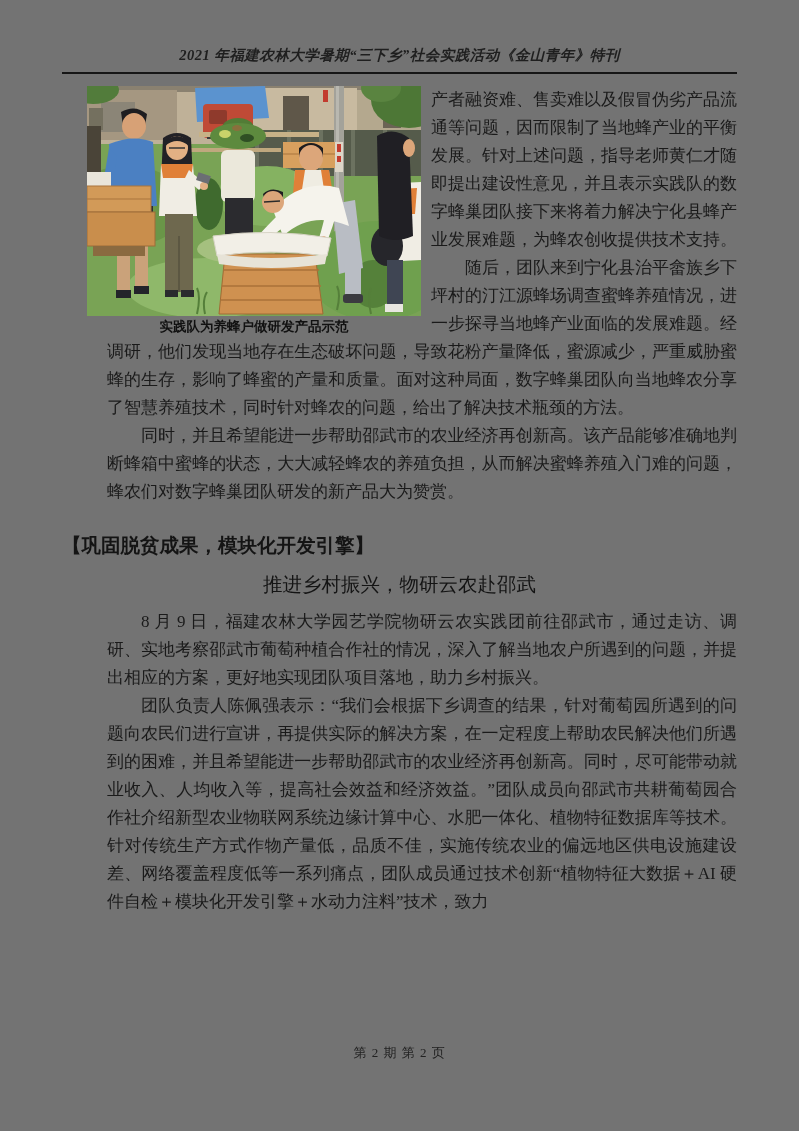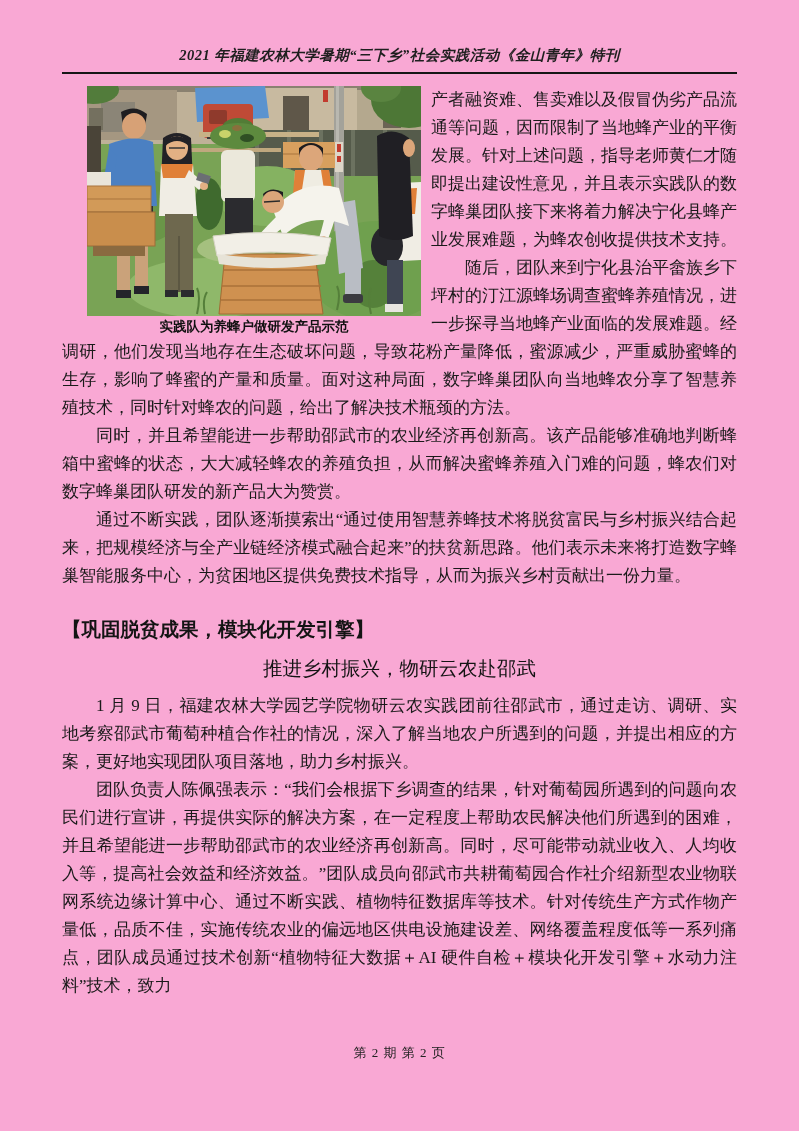--- a/index.html
+++ b/index.html
@@ -1,20 +1,20 @@
 <!DOCTYPE html>
 <html><head>
 <meta charset="utf-8">
 <style>
   html, body { margin: 0; padding: 0; background: #ffffff; }
   .page {
     position: relative;
     width: 799px;
     height: 1131px;
-    background: #f9a8d4;
+    background: #737373;
     overflow: hidden;
     font-family: "Liberation Serif", "DejaVu Serif", serif;
     color: #1a1a1a;
   }
   .header { margin: 0 62px; padding-top: 46px; text-align: center; }
   .header-title {
     font-size: 14.5px;
     font-weight: 700;
     font-style: italic;
     letter-spacing: 0.5px;
@@ -32,21 +32,21 @@
   .fig-caption {
     font-family: "Liberation Sans", "DejaVu Sans", sans-serif;
     font-weight: 700;
     font-size: 13.5px;
     line-height: 17px;
     margin-top: 2px;
     text-align: center;
     color: #111111;
   }
   .para { margin: 0; }
-  .indent { text-indent: 2em; }
+  .indent { text-indent: 2em; margin-left: 45px; }
   .section-heading {
     clear: both;
     margin: 26px 0 0 0;
     font-size: 19.5px;
     line-height: 27px;
     font-weight: 700;
     color: #141414;
   }
   .article-title {
     margin: 12px 0 0 0;
@@ -208,27 +208,26 @@
         <ellipse cx="322" cy="62" rx="6" ry="9" fill="#dca67a"></ellipse>
 
         <path d="M110,228 q4,-18 0,-26 M118,228 q-3,-14 2,-22 M250,224 q4,-16 0,-24 M284,228 q-4,-18 0,-26" stroke="#557f3a" stroke-width="2" fill="none"></path>
       </svg>
       <figcaption class="fig-caption">实践队为养蜂户做研发产品示范</figcaption>
     </figure>
 
     <p class="para">产者融资难、售卖难以及假冒伪劣产品流通等问题，因而限制了当地蜂产业的平衡发展。针对上述问题，指导老师黄仁才随即提出建设性意见，并且表示实践队的数字蜂巢团队接下来将着力解决宁化县蜂产业发展难题，为蜂农创收提供技术支持。</p>
     <p class="para indent">随后，团队来到宁化县治平畲族乡下坪村的汀江源蜂场调查蜜蜂养殖情况，进一步探寻当地蜂产业面临的发展难题。经调研，他们发现当地存在生态破坏问题，导致花粉产量降低，蜜源减少，严重威胁蜜蜂的生存，影响了蜂蜜的产量和质量。面对这种局面，数字蜂巢团队向当地蜂农分享了智慧养殖技术，同时针对蜂农的问题，给出了解决技术瓶颈的方法。</p>
     <p class="para indent">同时，并且希望能进一步帮助邵武市的农业经济再创新高。该产品能够准确地判断蜂箱中蜜蜂的状态，大大减轻蜂农的养殖负担，从而解决蜜蜂养殖入门难的问题，蜂农们对数字蜂巢团队研发的新产品大为赞赏。</p>
-    <p class="para indent">通过不断实践，团队逐渐摸索出“通过使用智慧养蜂技术将脱贫富民与乡村振兴结合起来，把规模经济与全产业链经济模式融合起来”的扶贫新思路。他们表示未来将打造数字蜂巢智能服务中心，为贫困地区提供免费技术指导，从而为振兴乡村贡献出一份力量。</p>
 
     <h2 class="section-heading">【巩固脱贫成果，模块化开发引擎】</h2>
     <h3 class="article-title">推进乡村振兴，物研云农赴邵武</h3>
 
-    <p class="para indent section-start">1 月 9 日，福建农林大学园艺学院物研云农实践团前往邵武市，通过走访、调研、实地考察邵武市葡萄种植合作社的情况，深入了解当地农户所遇到的问题，并提出相应的方案，更好地实现团队项目落地，助力乡村振兴。</p>
-    <p class="para indent">团队负责人陈佩强表示：“我们会根据下乡调查的结果，针对葡萄园所遇到的问题向农民们进行宣讲，再提供实际的解决方案，在一定程度上帮助农民解决他们所遇到的困难，并且希望能进一步帮助邵武市的农业经济再创新高。同时，尽可能带动就业收入、人均收入等，提高社会效益和经济效益。”团队成员向邵武市共耕葡萄园合作社介绍新型农业物联网系统边缘计算中心、通过不断实践、植物特征数据库等技术。针对传统生产方式作物产量低，品质不佳，实施传统农业的偏远地区供电设施建设差、网络覆盖程度低等一系列痛点，团队成员通过技术创新“植物特征大数据＋AI 硬件自检＋模块化开发引擎＋水动力注料”技术，致力</p>
+    <p class="para indent section-start">8 月 9 日，福建农林大学园艺学院物研云农实践团前往邵武市，通过走访、调研、实地考察邵武市葡萄种植合作社的情况，深入了解当地农户所遇到的问题，并提出相应的方案，更好地实现团队项目落地，助力乡村振兴。</p>
+    <p class="para indent">团队负责人陈佩强表示：“我们会根据下乡调查的结果，针对葡萄园所遇到的问题向农民们进行宣讲，再提供实际的解决方案，在一定程度上帮助农民解决他们所遇到的困难，并且希望能进一步帮助邵武市的农业经济再创新高。同时，尽可能带动就业收入、人均收入等，提高社会效益和经济效益。”团队成员向邵武市共耕葡萄园合作社介绍新型农业物联网系统边缘计算中心、水肥一体化、植物特征数据库等技术。针对传统生产方式作物产量低，品质不佳，实施传统农业的偏远地区供电设施建设差、网络覆盖程度低等一系列痛点，团队成员通过技术创新“植物特征大数据＋AI 硬件自检＋模块化开发引擎＋水动力注料”技术，致力</p>
 
   </div>
 
   <div class="footer">
     <span>第 2 期 第 2 页</span>
   </div>
 
 </div>
 
 </body></html>

